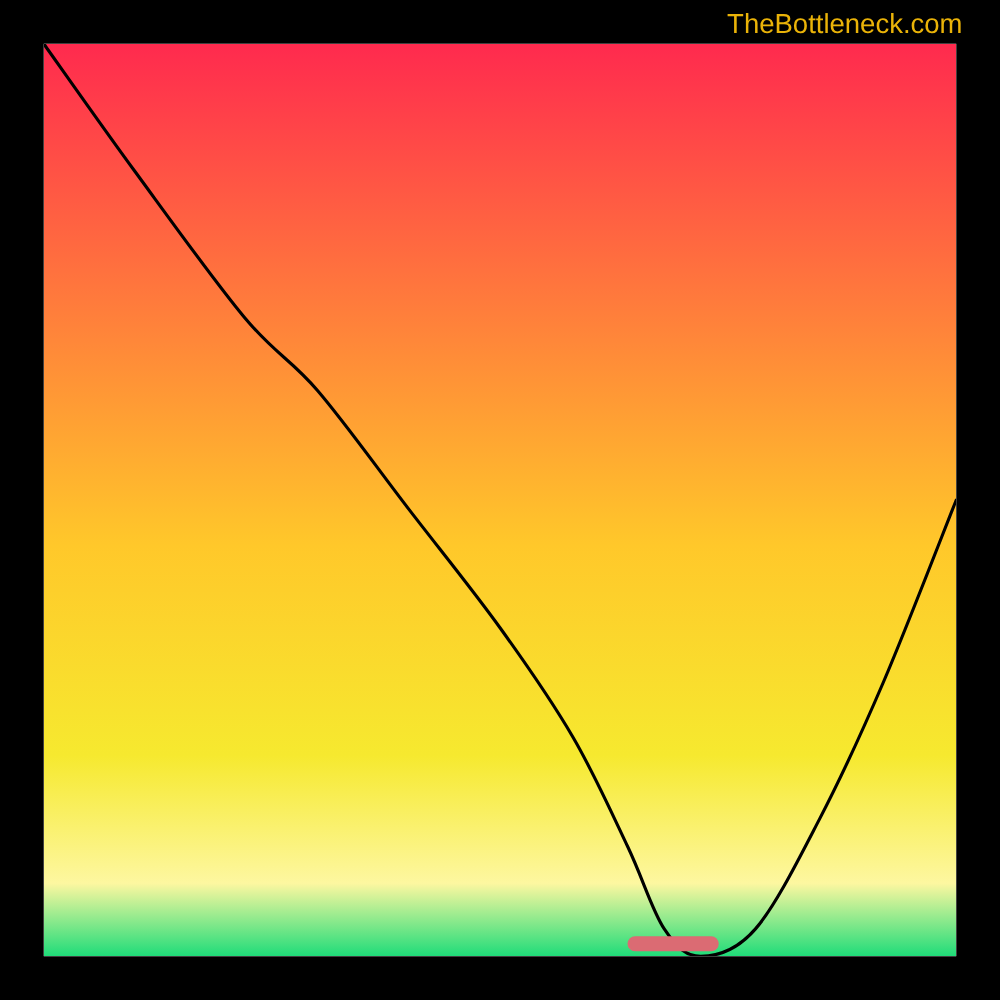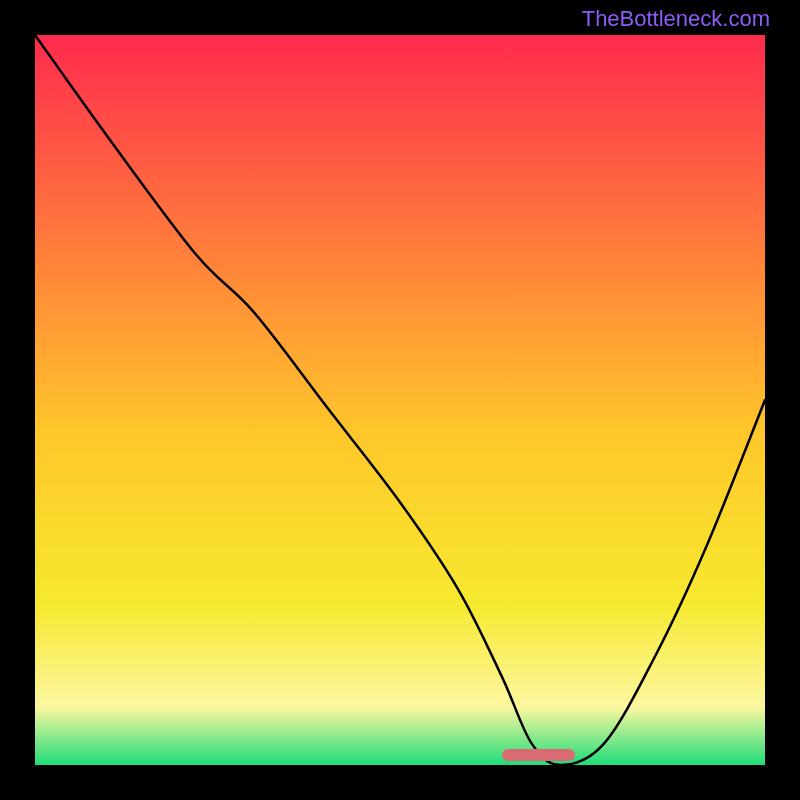--- a/index.html
+++ b/index.html
@@ -8,21 +8,21 @@
     background: #000;
     width: 800px;
     height: 800px;
     overflow: hidden;
     position: relative;
   }
   .watermark {
     position: absolute;
     top: 6px;
     right: 30px;
-    color: #8b5cf6;
+    color: #eab308;
     font-family: Arial, sans-serif;
     font-size: 22px;
     font-weight: 500;
     z-index: 10;
   }
   .plot-frame {
     position: absolute;
     left: 35px;
     top: 35px;
     width: 730px;

